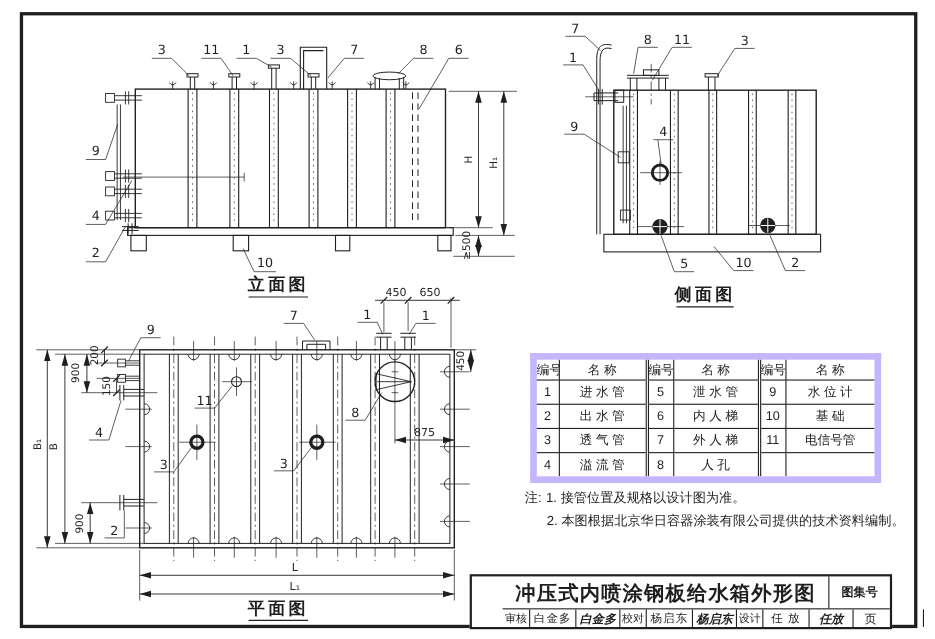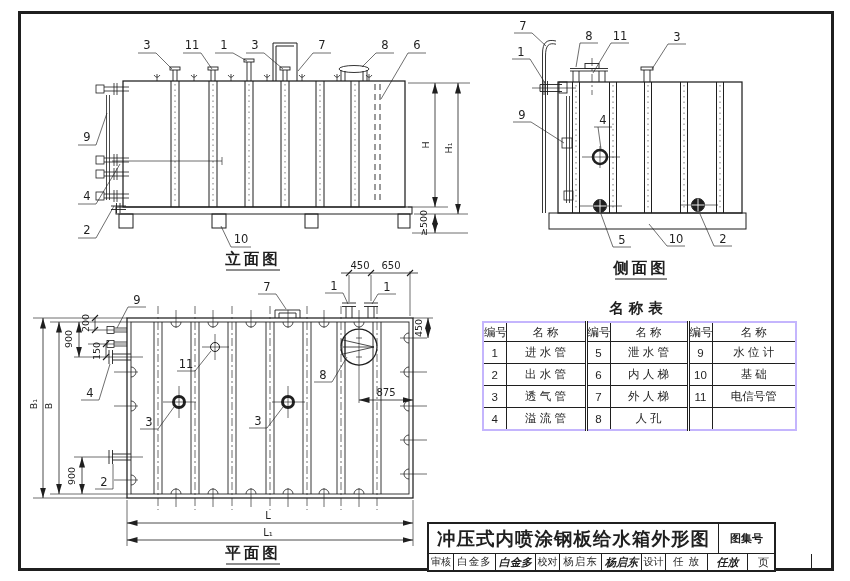--- a/index.html
+++ b/index.html
@@ -20,29 +20,29 @@
   .dim{stroke-width:.8;marker-start:url(#as);marker-end:url(#ae)}
   .tk{stroke-width:1.1}
   
   #nt-title{position:absolute;left:482px;top:299px;width:313px;text-align:center;
         font-size:14.5px;font-weight:bold;letter-spacing:5px;}
   #nt{position:absolute;left:482px;top:321px;width:313px;border-collapse:collapse;
         table-layout:fixed;font-size:11.5px;text-align:center;}
   #nt th,#nt td{border:1px solid #1f1f1f;padding:0;height:21px;font-weight:normal;
         overflow:hidden;white-space:nowrap;}
   #nt tr.hd th{height:18px;}
-  #nt{border:2px solid #c4b5fd;text-align:center;}
+  #nt{border:6px solid #c4b5fd;text-align:center;}
   #nt .gs{border-left:3px double #1f1f1f;}
   
   #notes{position:absolute;left:477px;top:442px;width:360px;font-size:12px;line-height:21px;}
   #notes .indent{padding-left:20px;}
   #notes .lbl{margin-right:4px;}
   
-  #tb{position:absolute;left:427px;top:522px;width:349px;height:50px;box-sizing:border-box;
-      border:2.5px solid #1f1f1f;background:#fff;display:flex;flex-direction:column;}
+  #tb{position:absolute;left:427px;top:522px;width:384px;height:50px;box-sizing:border-box;
+      border:2.5px solid #1f1f1f;background:#fff;display:flex;flex-direction:column;padding-left:28px;}
   #tb .row{display:flex;flex:1;min-height:0;}
   #tb .row2{flex:0 0 16px;border-top:1.5px solid #1f1f1f;}
   #tb .cell{display:flex;align-items:center;justify-content:center;border-left:1.5px solid #1f1f1f;
       box-sizing:border-box;overflow:hidden;white-space:nowrap;}
   #tb .cell:first-child{border-left:none;}
   #tb .main-title{flex:1;font-size:18.5px;font-weight:bold;letter-spacing:1px;}
   #tb .atlas-lbl{flex:0 0 56px;font-size:11px;font-weight:bold;}
   #tb .atlas-no{flex:0 0 84px;font-family:"DejaVu Serif","Liberation Serif",serif;font-size:13px;}
   #tb .sm{font-size:10px;text-align:right;}
   #tb .nm{font-size:10.5px;letter-spacing:1px;}
@@ -298,21 +298,20 @@
       <text class="rot" transform="rotate(-90 100 351)" x="100" y="351">150</text>
       <text class="rot" transform="rotate(-90 75 476)" x="75" y="476">900</text>
       <text class="rot" transform="rotate(-90 37 404)" x="37" y="404">B₁</text>
       <text class="rot" transform="rotate(-90 52 406)" x="52" y="406">B</text>
       <text class="dimtxt" x="268" y="519">L</text>
       <text class="dimtxt" x="268" y="536">L₁</text>
       <text class="vtitle" x="253" y="558">平面图</text>
     </g>
   </svg>
 
-  <div id="nt-title">名称表</div>
   <table id="nt">
     <colgroup>
         <col style="width:23px">
         <col style="width:80px">
         <col style="width:24px">
         <col style="width:78px">
         <col style="width:24px">
         <col style="width:84px">
       </colgroup>
     <tbody>
@@ -352,20 +351,28 @@
       <td>4</td>
       <td>溢 流 管</td>
       <td class="gs">8</td>
       <td>人  孔</td>
       <td class="gs"></td>
       <td></td>
     </tr>
   </tbody>
     </table>
 
+  <div id="notes">
+    <div class="note-line">
+      <span class="lbl">注:</span><span>1. 接管位置及规格以设计图为准。</span>
+    </div>
+    <div class="note-line indent">
+      <span>2. 本图根据北京华日容器涂装有限公司提供的技术资料编制。</span>
+    </div>
+  </div>
 
   <div id="tb">
     <div class="row">
       <div class="cell main-title">冲压式内喷涂钢板给水箱外形图</div>
       <div class="cell atlas-lbl">图集号</div>
     </div>
     <div class="row row2">
       <div class="cell sm c1">审核</div>
       <div class="cell nm c2">白金多</div>
       <div class="cell sig c3">白金多</div>

